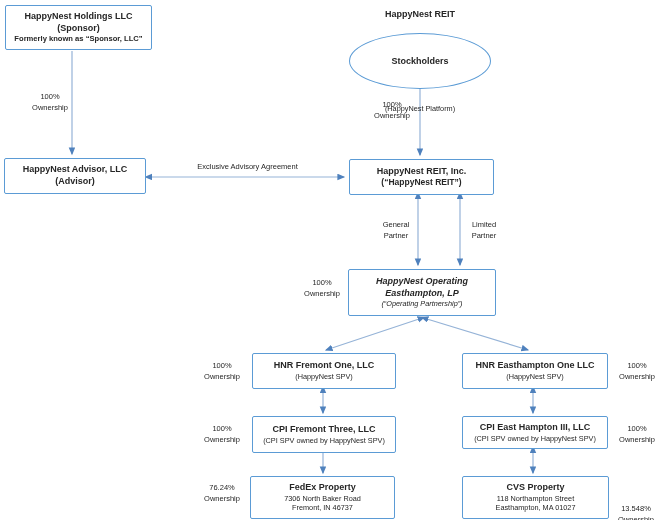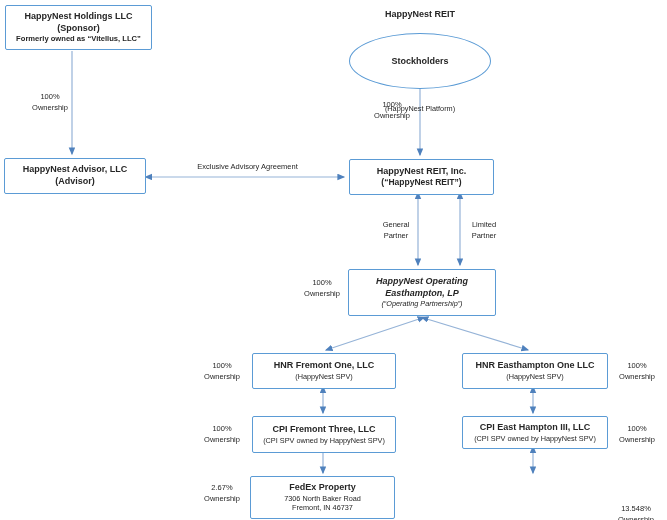--- a/index.html
+++ b/index.html
@@ -47,21 +47,21 @@
     <line class="edge" x1="427" y1="319" x2="528" y2="350" marker-start="url(#mS)" marker-end="url(#mE)"></line>
     <line class="edge" x1="323" y1="392" x2="323" y2="413" marker-start="url(#mS)" marker-end="url(#mE)"></line>
     <line class="edge" x1="533" y1="392" x2="533" y2="413" marker-start="url(#mS)" marker-end="url(#mE)"></line>
     <line class="edge" x1="323" y1="452" x2="323" y2="473" marker-start="url(#mS)" marker-end="url(#mE)"></line>
     <line class="edge" x1="533" y1="452" x2="533" y2="473" marker-start="url(#mS)" marker-end="url(#mE)"></line>
   </svg>
 
   <div class="node" style="left:5px; top:5px; width:147px; height:45px;">
     <span class="t">HappyNest Holdings LLC</span>
     <span class="t">(Sponsor)</span>
-    <span class="n">Formerly owned as “Vitellus, LLC”</span>
+    <span class="n">Formerly known as “Sponsor, LLC”</span>
   </div>
 
   <div class="node ellipse" style="left:349px; top:33px; width:142px; height:56px;">
     <span class="t">HappyNest REIT</span>
     <span class="t">Stockholders</span>
     <span class="s">(HappyNest Platform)</span>
   </div>
 
   <div class="node" style="left:4px; top:158px; width:142px; height:36px;">
     <span class="t">HappyNest Advisor, LLC</span>
@@ -98,20 +98,25 @@
     <span class="t">CPI East Hampton III, LLC</span>
     <span class="s">(CPI SPV owned by HappyNest SPV)</span>
   </div>
 
   <div class="node" style="left:250px; top:476px; width:145px; height:43px;">
     <span class="t">FedEx Property</span>
     <span class="s">7306 North Baker Road</span>
     <span class="s">Fremont, IN 46737</span>
   </div>
 
+  <div class="node" style="left:462px; top:476px; width:147px; height:43px;">
+    <span class="t">CVS Property</span>
+    <span class="s">118 Northampton Street</span>
+    <span class="s">Easthampton, MA 01027</span>
+  </div>
 
   <div class="lbl" style="left:10px; top:92px; width:80px;">
     <span>100%</span>
     <span>Ownership</span>
   </div>
 
   <div class="lbl" style="left:352px; top:100px; width:80px;">
     <span>100%</span>
     <span>Ownership</span>
   </div>
@@ -149,21 +154,21 @@
     <span>100%</span>
     <span>Ownership</span>
   </div>
 
   <div class="lbl" style="left:610px; top:424px; width:54px;">
     <span>100%</span>
     <span>Ownership</span>
   </div>
 
   <div class="lbl" style="left:182px; top:483px; width:80px;">
-    <span>2.67%</span>
+    <span>76.24%</span>
     <span>Ownership</span>
   </div>
 
   <div class="lbl" style="left:608px; top:504px; width:56px;">
     <span>13.548%</span>
     <span>Ownership</span>
   </div>
 
 </div>
 

